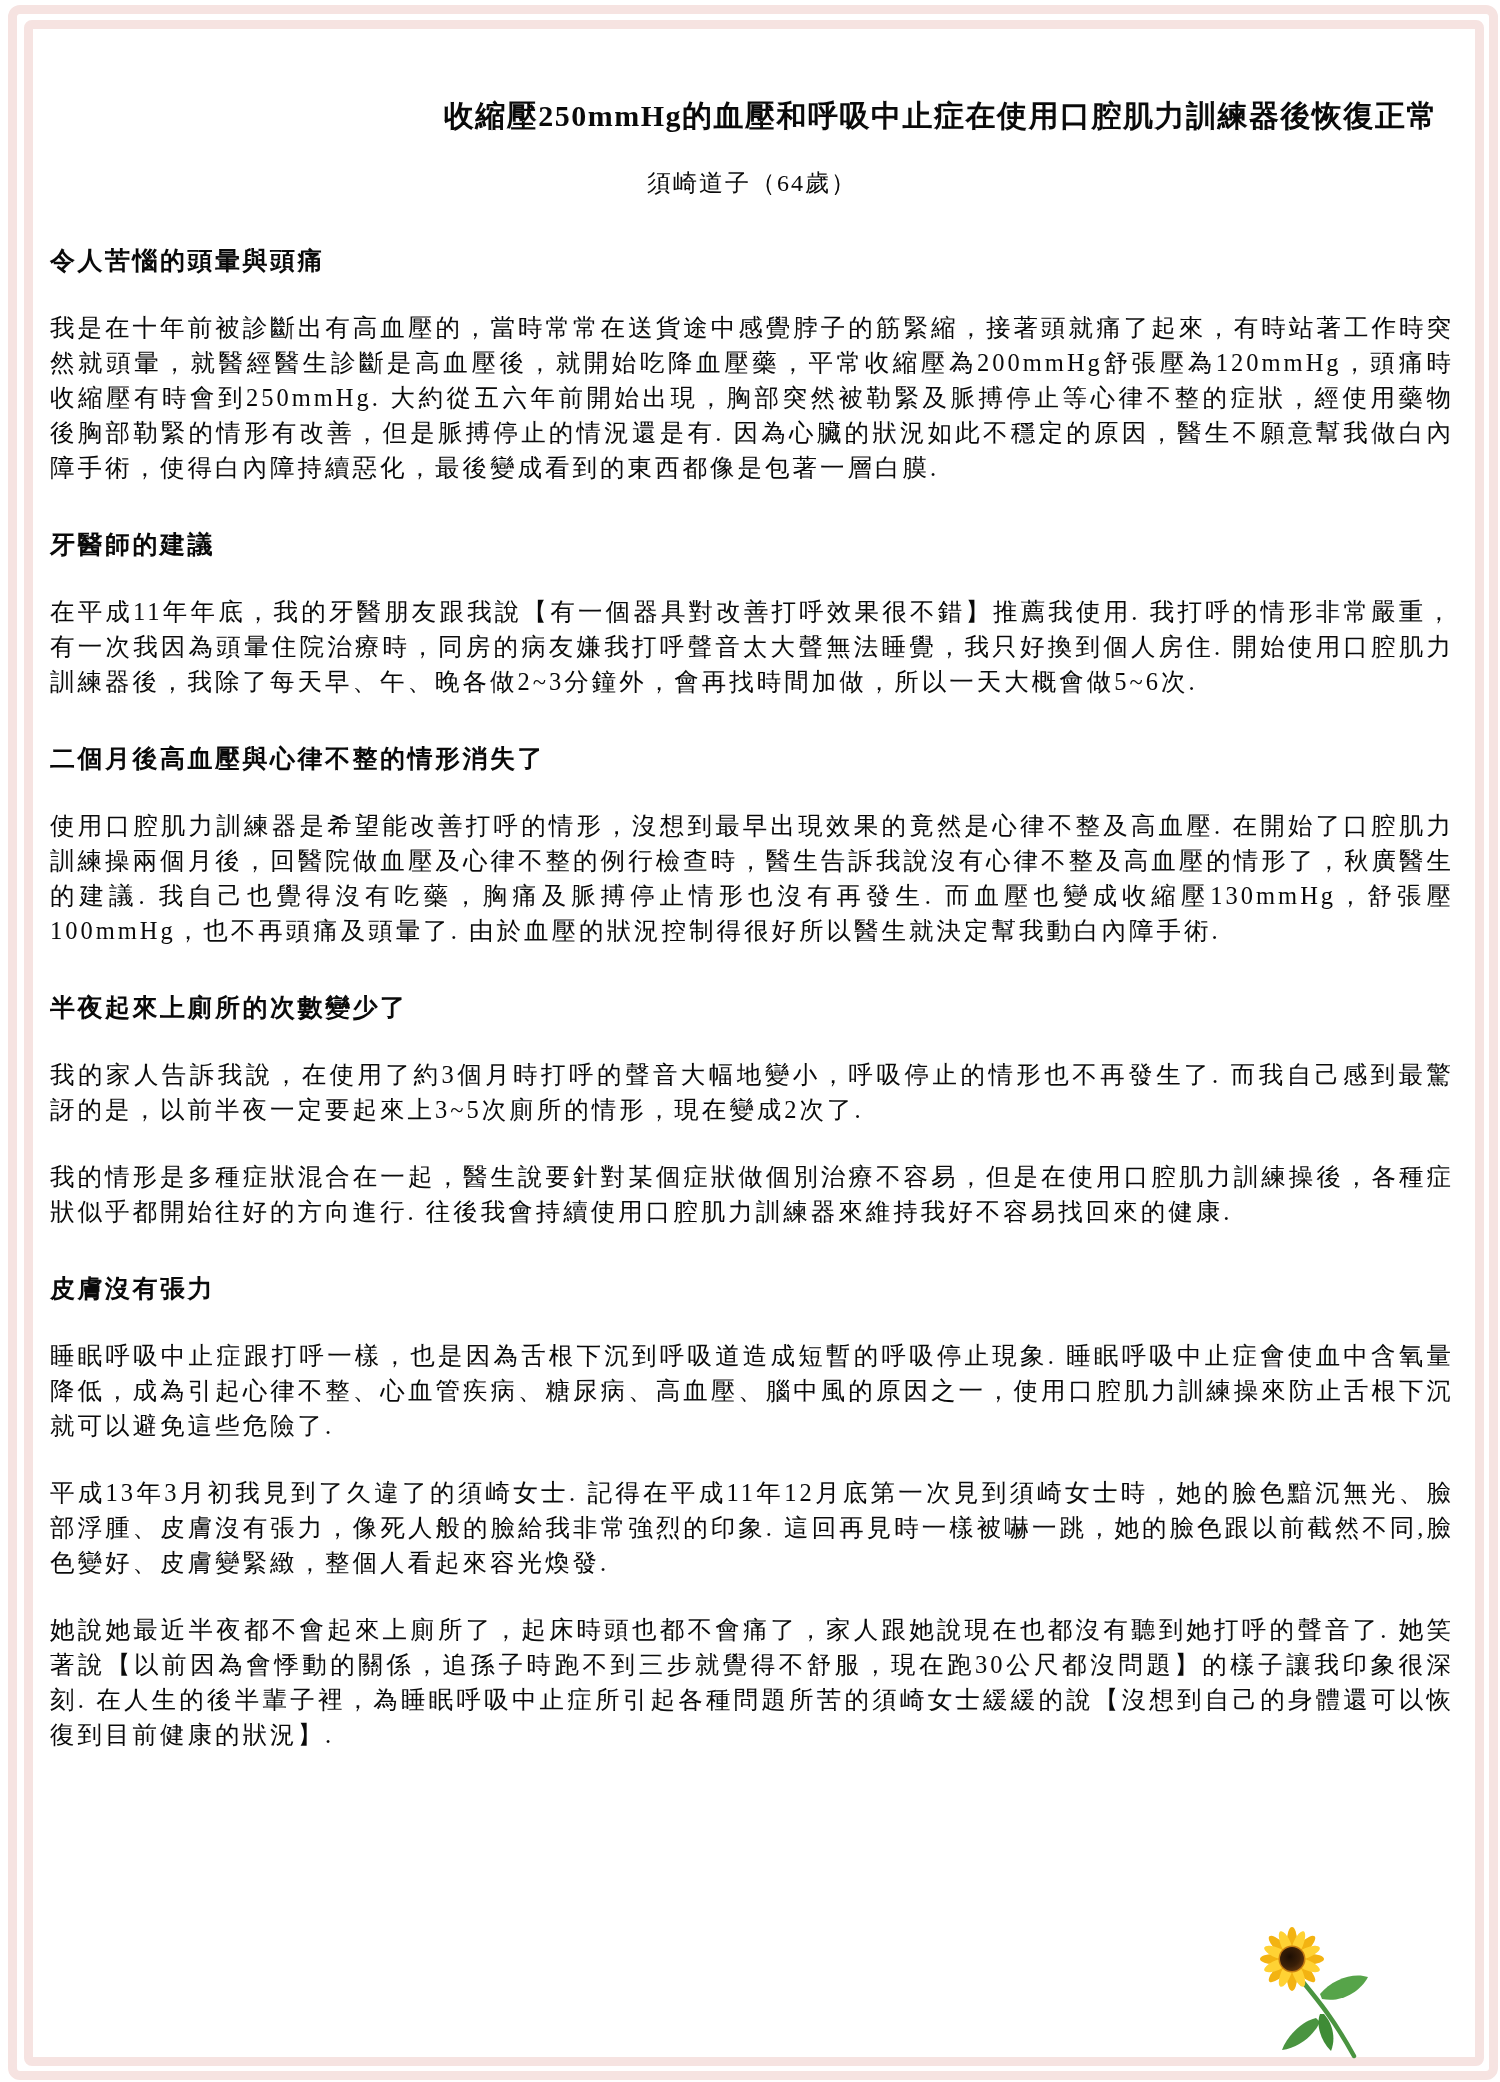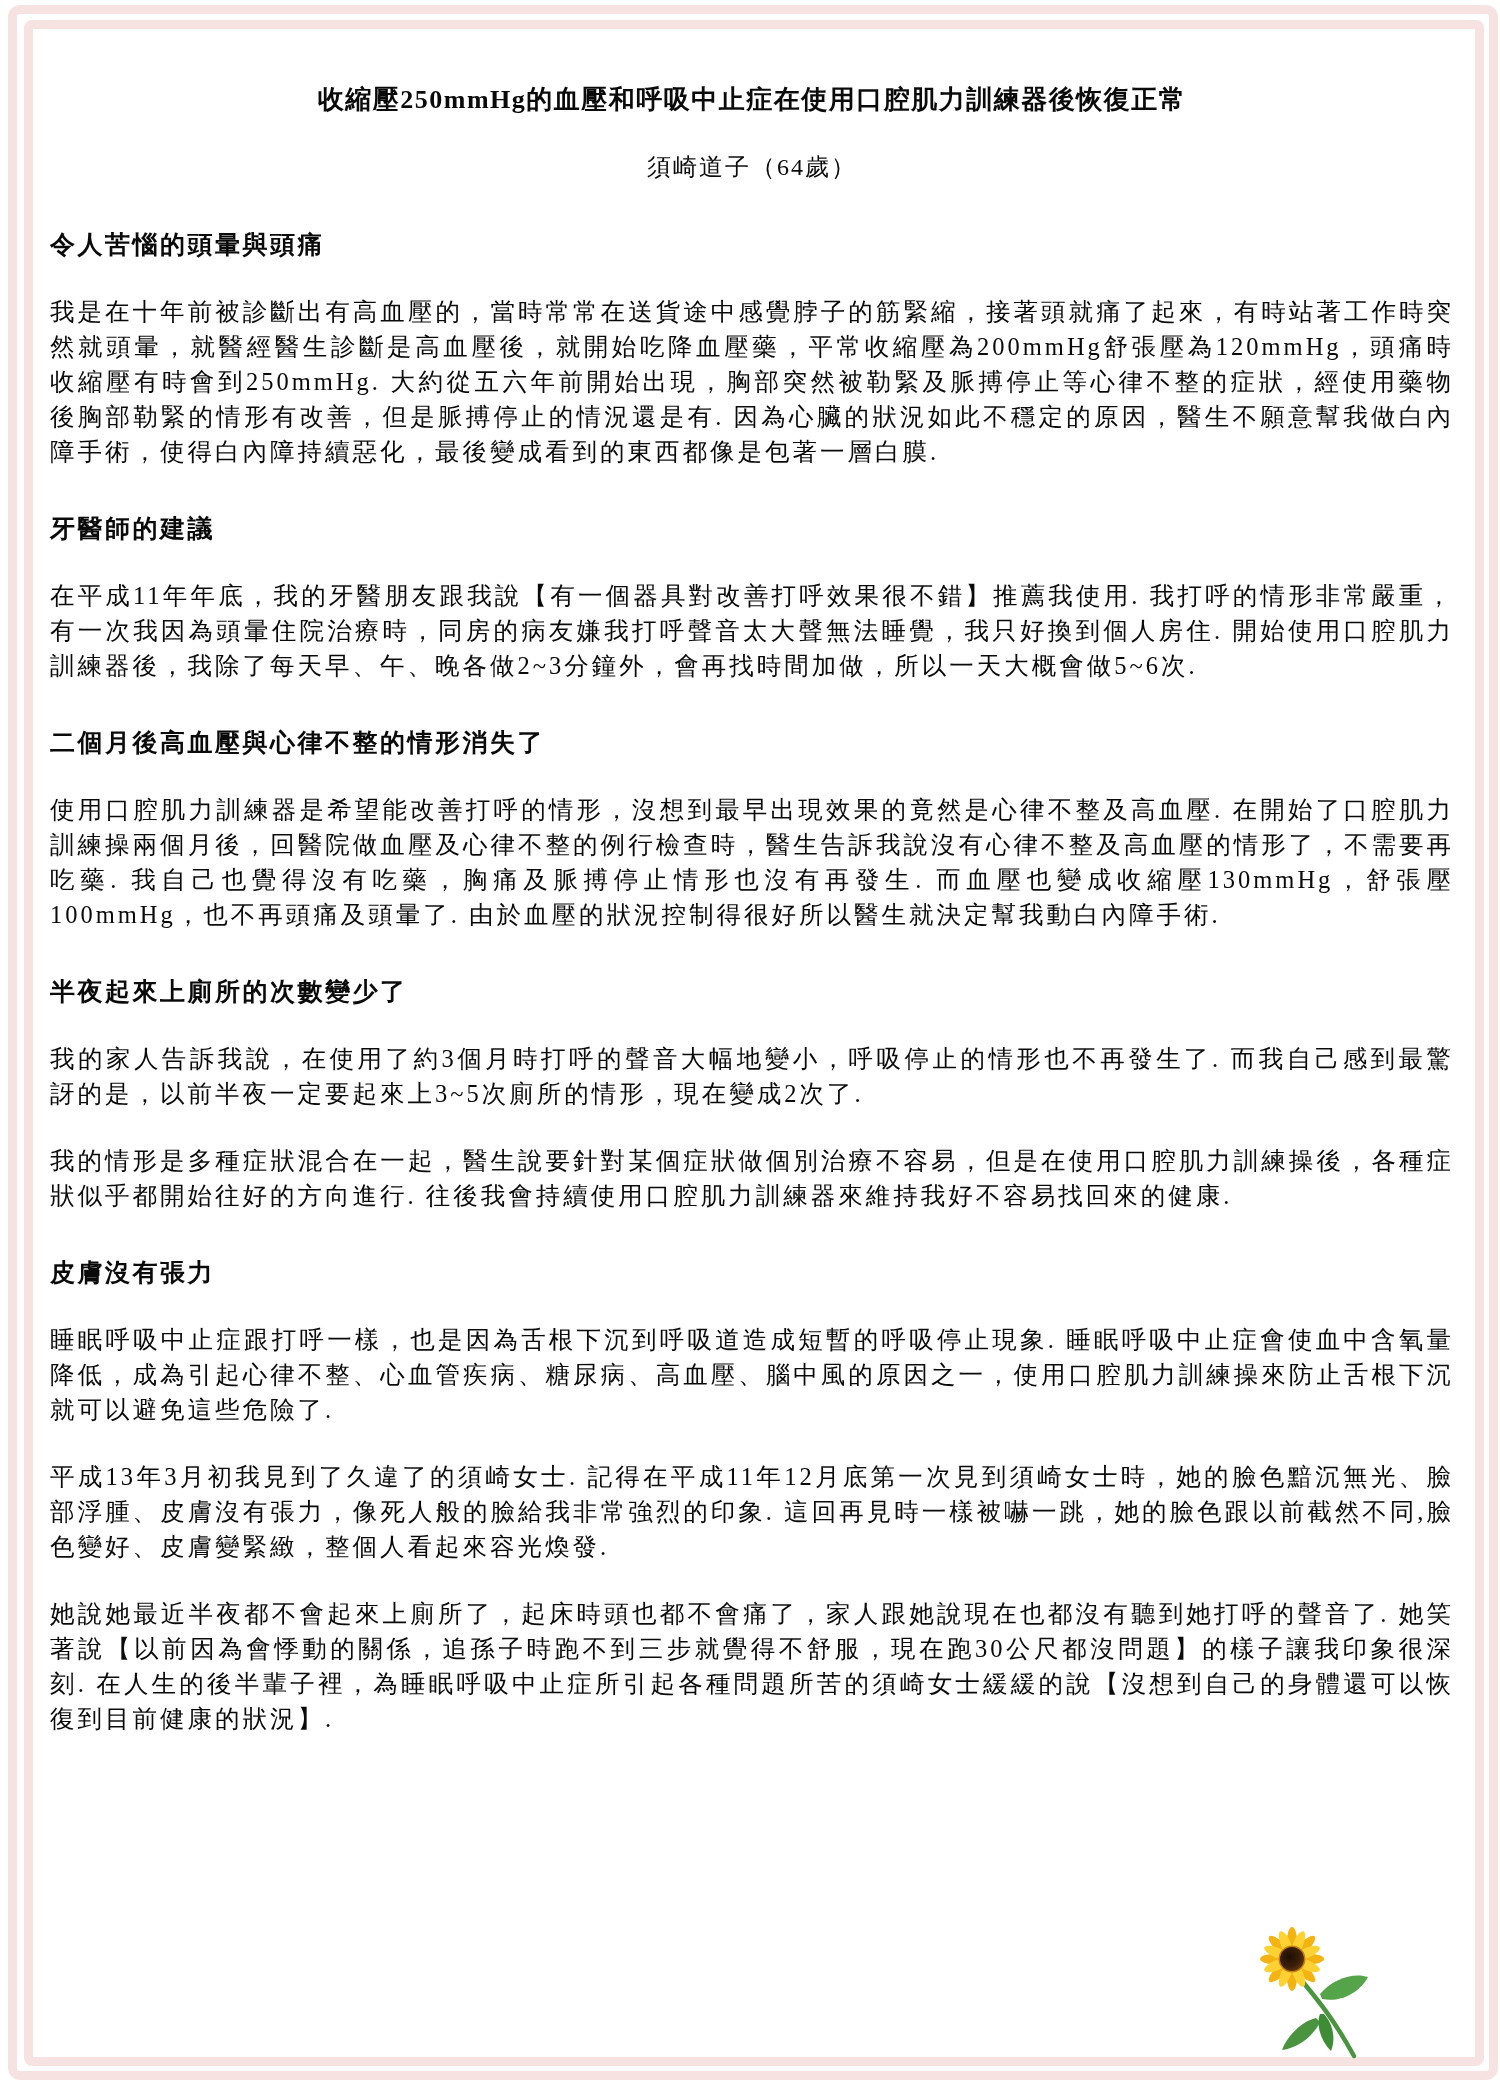--- a/index.html
+++ b/index.html
@@ -21,26 +21,26 @@
   .frame-inner {
     left:24px; top:20px; right:16px; bottom:16px;
     border:9px solid #f6e3e1;
     border-radius:8px;
   }
   .content {
     position:absolute;
     left:50px; right:46px; top:80px;
   }
   .title {
-    font-size:26px;
+    font-size:30px;
     font-weight:bold;
-    text-align:center;
+    text-align:right;
     line-height:40px;
     letter-spacing:1.5px;
-    margin:0;
+    margin:16px;
   }
   .subtitle {
     font-size:24px;
     line-height:35px;
     letter-spacing:2px;
     margin:30px 0 0 0;
     text-align:center;
   }
   .heading {
     font-size:25px;
@@ -79,21 +79,21 @@
 
     <p class="subtitle">須崎道子（64歲）</p>
 
     <h2 class="heading">令人苦惱的頭暈與頭痛</h2>
     <p class="para"><span>我是在十年前被診斷出有高血壓的，當時常常在送貨途中感覺脖子的筋緊縮，接著頭就痛了起來，有時站著工作時突然就頭暈，就醫經醫生診斷是高血壓後，就開始吃降血壓藥，平常收縮壓為200mmHg舒張壓為120mmHg，頭痛時收縮壓有時會到250mmHg. 大約從五六年前開始出現，胸部突然被勒緊及脈搏停止等心律不整的症狀，經使用藥物後胸部勒緊的情形有改善，但是脈搏停止的情況還是有. 因為心臟的狀況如此不穩定的原因，醫生不願意幫我做白內障手術，使得白內障持續惡化，最後變成看到的東西都像是包著一層白膜.</span></p>
 
     <h2 class="heading">牙醫師的建議</h2>
     <p class="para"><span>在平成11年年底，我的牙醫朋友跟我說【有一個器具對改善打呼效果很不錯】推薦我使用. 我</span><b>打呼的情形非常嚴重</b><span>，有一次我因為頭暈住院治療時，同房的病友嫌我打呼聲音太大聲無法睡覺，我只好換到個人房住. 開始使用口腔肌力訓練器後，我除了每天早、午、晚各做2~3分鐘外，會再找時間加做，所以</span><b>一天大概會做5~6次.</b></p>
 
     <h2 class="heading">二個月後高血壓與心律不整的情形消失了</h2>
-    <p class="para"><span>使用口腔肌力訓練器是希望能改善打呼的情形，沒想到最早出現效果的竟然是心律不整及高血壓. 在開始了口腔肌力訓練操兩個月後，回醫院做血壓及心律不整的例行檢查時，醫生告訴我說沒有心律不整及高血壓的情形了，不需要再吃藥. 我自己也覺得沒有吃藥，胸痛及脈搏停止情形也沒有再發生. 而血壓也變成收縮壓130mmHg，舒張壓100mmHg，也不再頭痛及頭暈了. 由於血壓的狀況控制得很好所以醫生就決定幫我動白內障手術.</span></p>
+    <p class="para"><span>使用口腔肌力訓練器是希望能改善打呼的情形，沒想到最早出現效果的竟然是心律不整及高血壓. 在開始了口腔肌力訓練操兩個月後，回醫院做血壓及心律不整的例行檢查時，醫生告訴我說沒有心律不整及高血壓的情形了，秋廣醫生的建議. 我自己也覺得沒有吃藥，胸痛及脈搏停止情形也沒有再發生. 而血壓也變成收縮壓130mmHg，舒張壓100mmHg，也不再頭痛及頭暈了. 由於血壓的狀況控制得很好所以醫生就決定幫我動白內障手術.</span></p>
 
     <h2 class="heading">半夜起來上廁所的次數變少了</h2>
     <p class="para"><span>我的家人告訴我說，在</span><b>使用了約3個月時打呼的聲音大幅地變小，呼吸停止的情形也不再發生了</b><span>. 而我自己感到最驚訝的是，以前半夜一定要起來上</span><b>3~5次廁所的情形，現在變成2次了.</b></p>
     <p class="para"><span>我的情形是多種症狀混合在一起，醫生說要針對某個症狀做個別治療不容易，但是在使用口腔肌力訓練操後，各種症狀似乎都開始往好的方向進行. 往後我會持續使用口腔肌力訓練器來維持我好不容易找回來的健康.</span></p>
 
     <h2 class="heading">皮膚沒有張力</h2>
     <p class="para"><span>睡眠呼吸中止症跟打呼一樣，也是因為舌根下沉到呼吸道造成短暫的呼吸停止現象. </span><b>睡眠呼吸中止症會使血中含氧量降低，成為引起心律不整、心血管疾病、糖尿病、高血壓、腦中風的原因之一</b><span>，使用口腔肌力訓練操來防止舌根下沉就可以避免這些危險了.</span></p>
     <p class="para"><span>平成13年3月初我見到了久違了的須崎女士. 記得在平成11年12月底第一次見到須崎女士時，她的臉色黯沉無光、臉部浮腫、皮膚沒有張力，像死人般的臉給我非常強烈的印象. 這回再見時一樣被嚇一跳，她的臉色跟以前截然不同,臉色變好、皮膚變緊緻，整個人看起來容光煥發.</span></p>
     <p class="para"><span>她說她</span><b>最近半夜都不會起來上廁所了，起床時頭也都不會痛了</b><span>，家人跟她說現在也都</span><b>沒有聽到她打呼的聲音了</b><span>. 她笑著說【以前因為會悸動的關係，追孫子時跑不到三步就覺得不舒服，現在跑30公尺都沒問題】的樣子讓我印象很深刻. 在人生的後半輩子裡，為睡眠呼吸中止症所引起各種問題所苦的須崎女士緩緩的說【沒想到自己的身體還可以恢復到目前健康的狀況】.</span></p>
 

